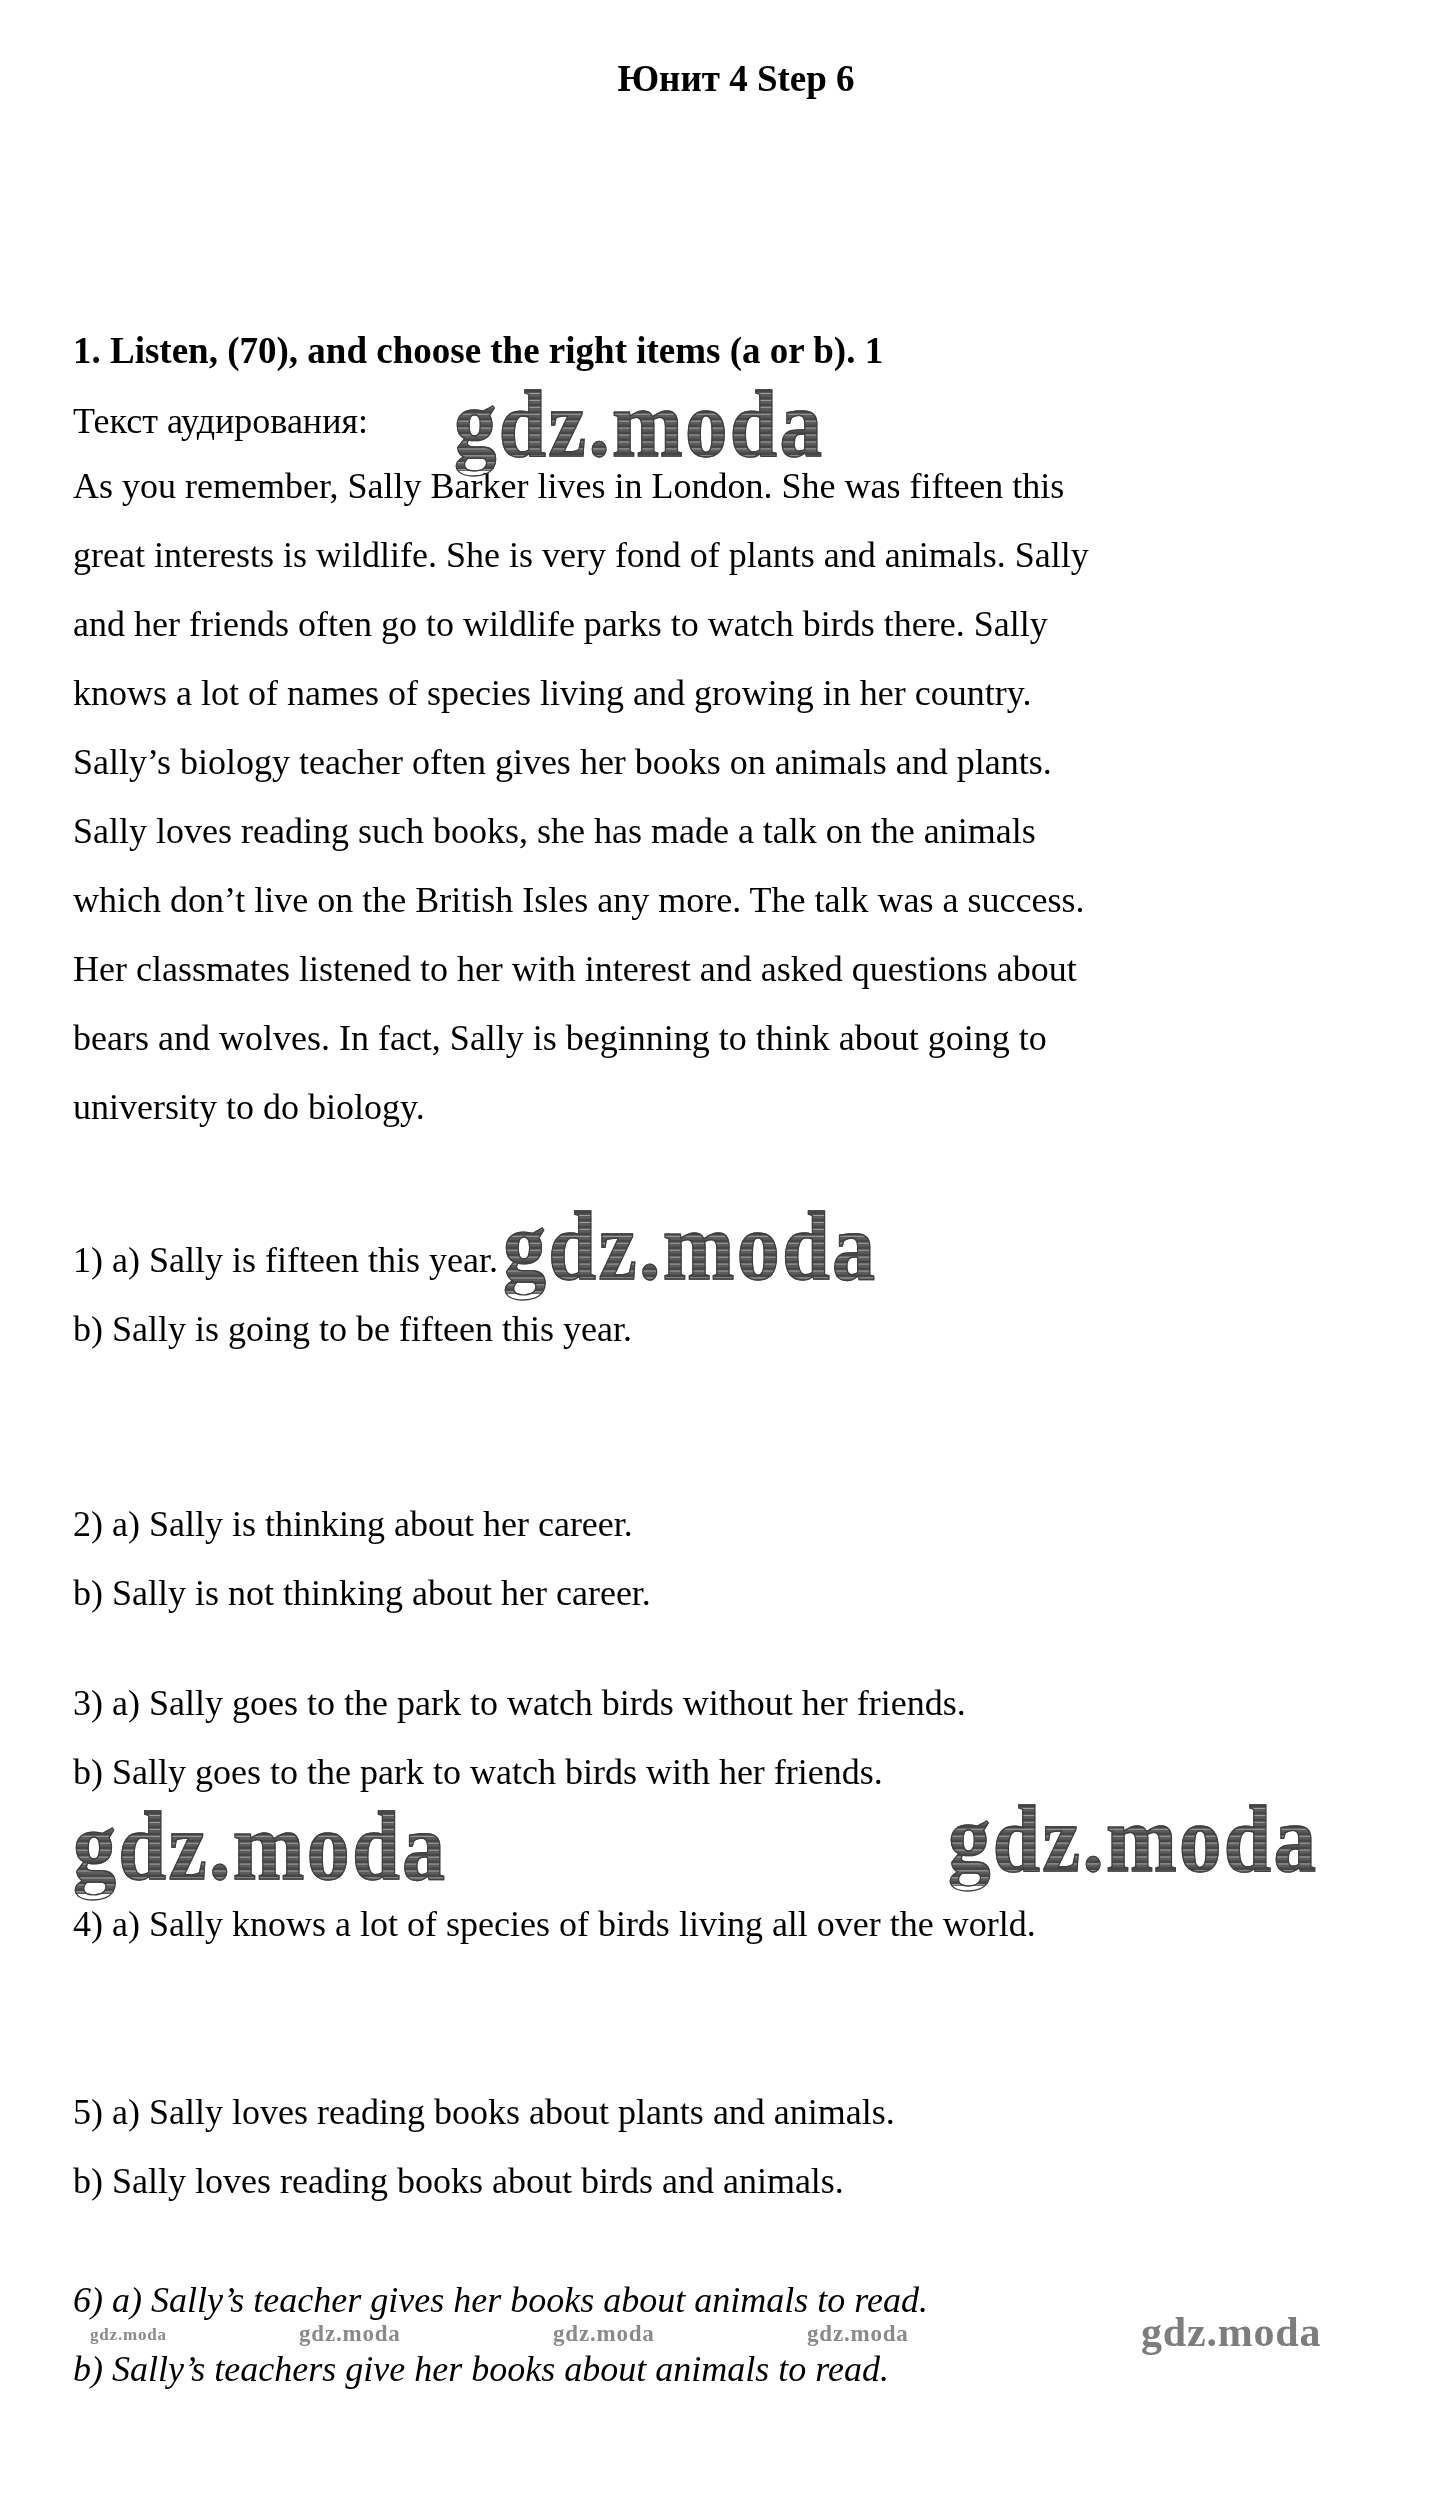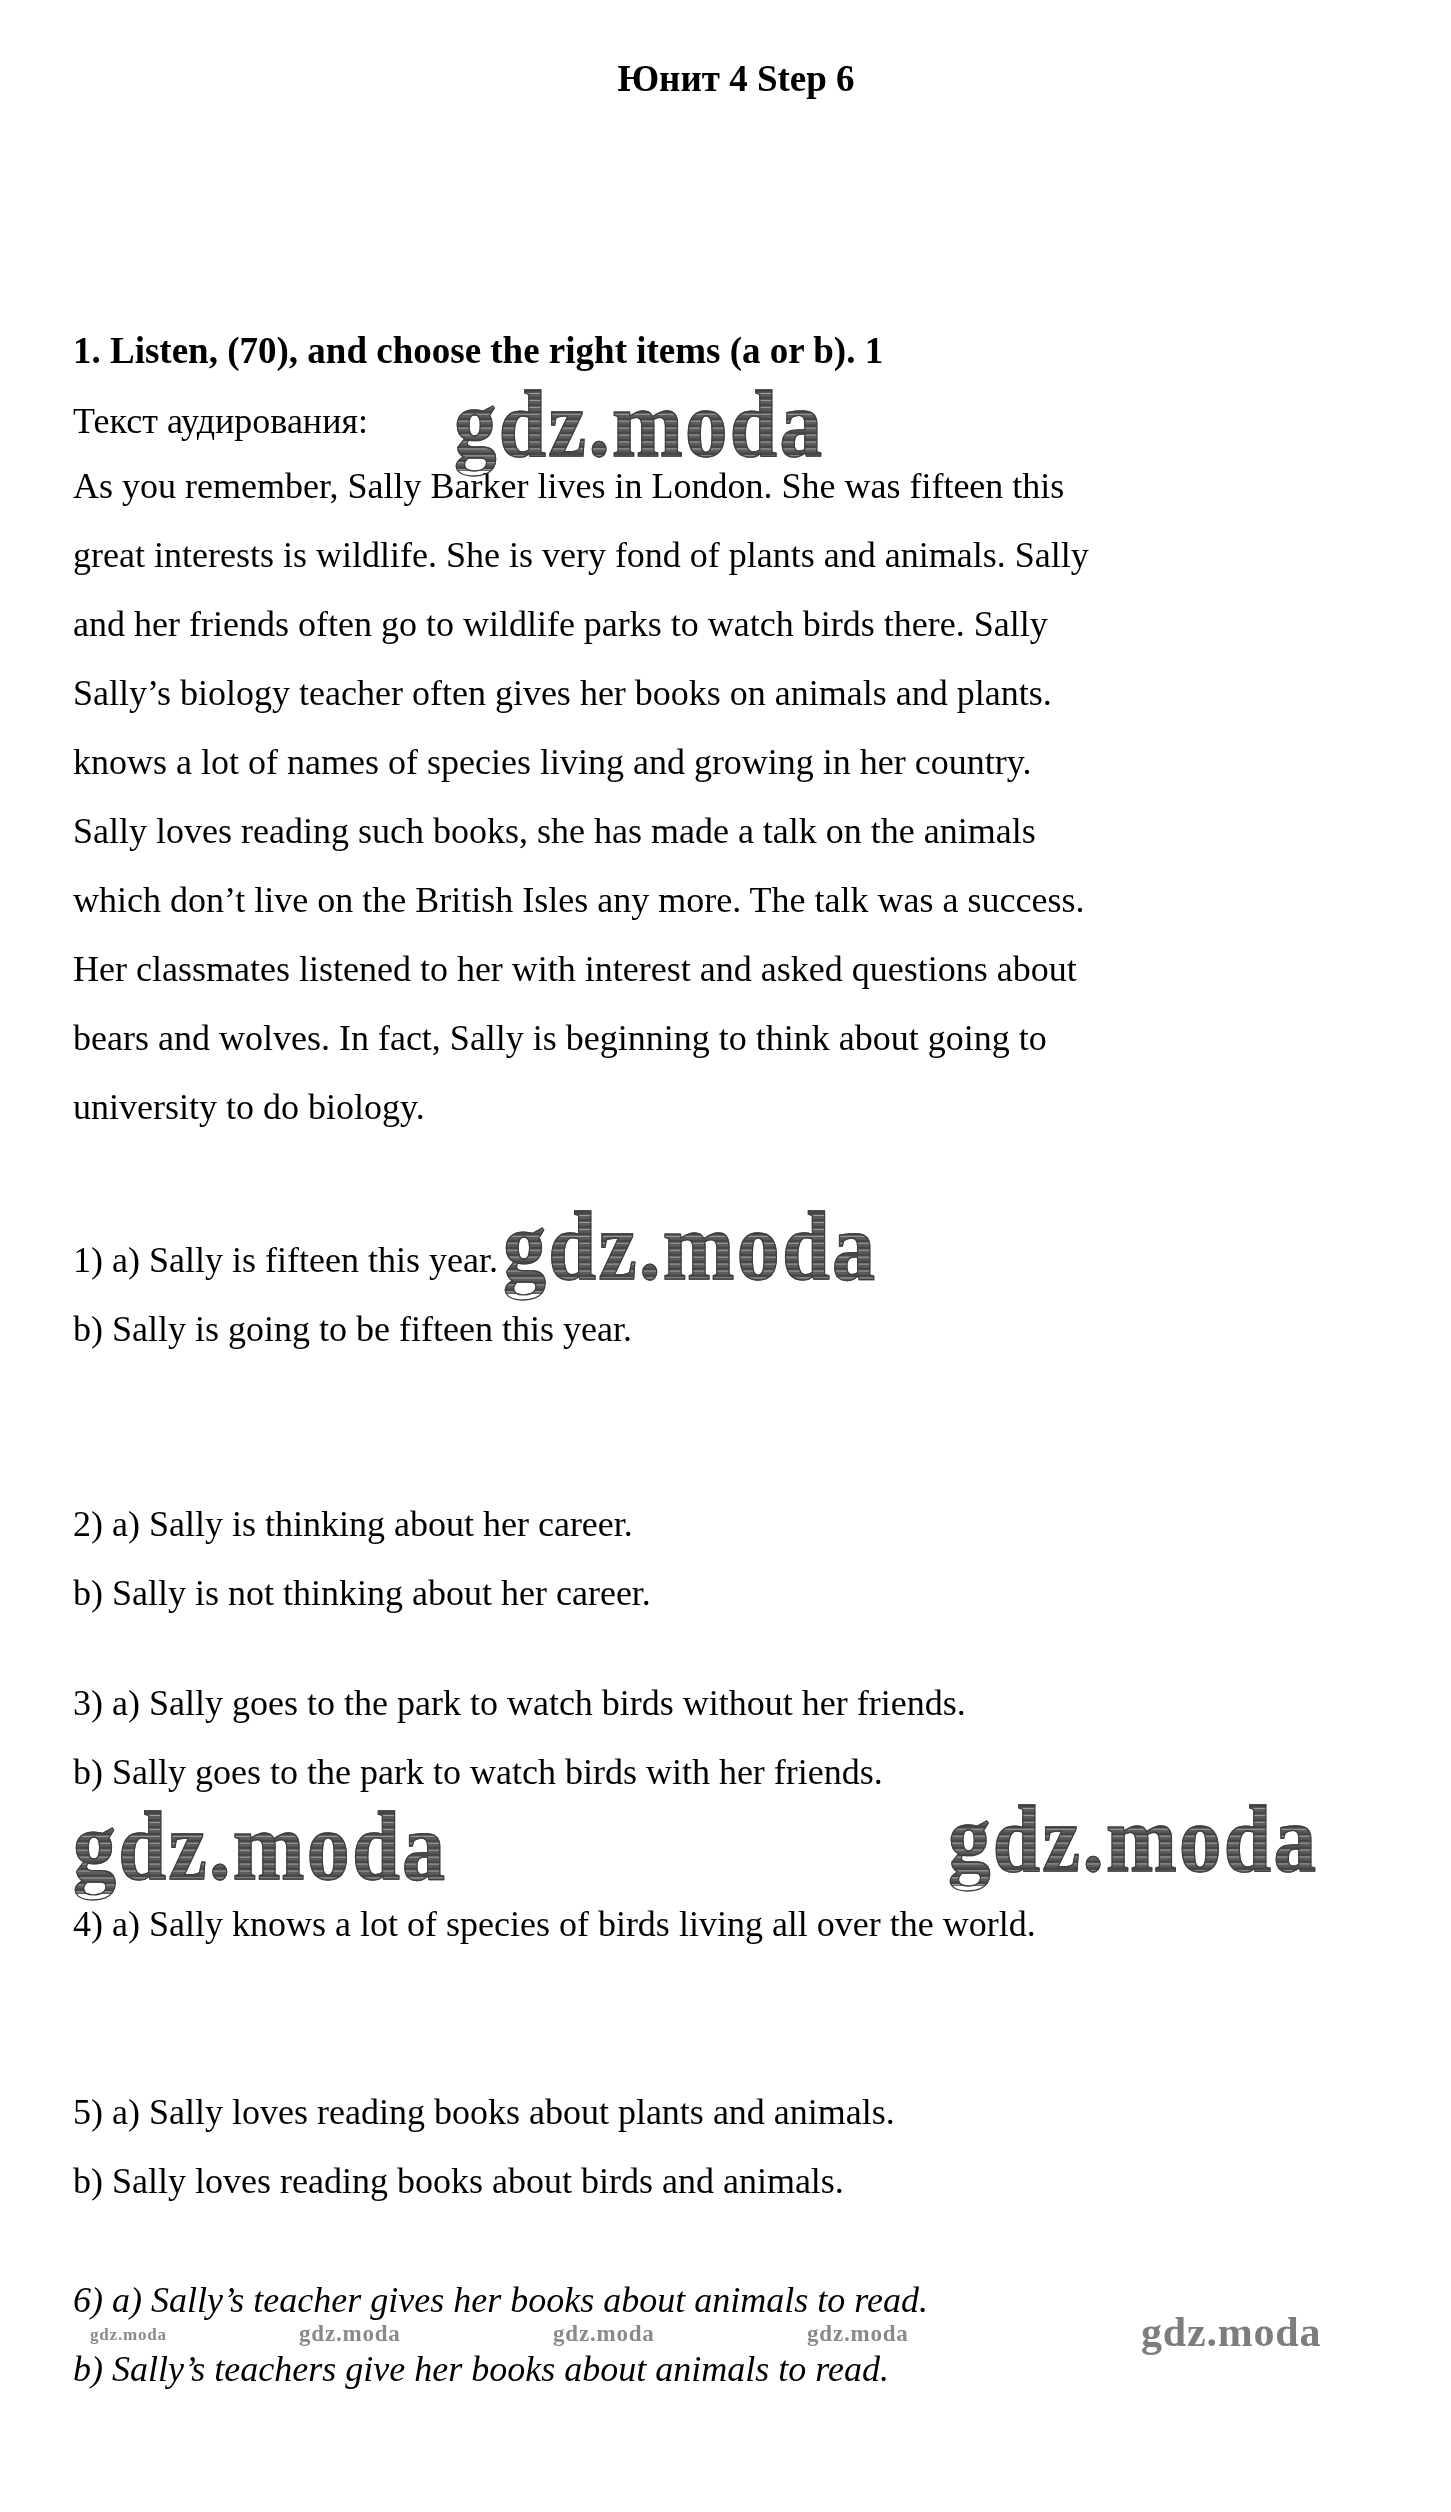--- a/index.html
+++ b/index.html
@@ -120,22 +120,22 @@
   <div class="doc-title">Юнит 4 Step 6</div>
 
   <div class="exercise-heading">1. Listen, (70), and choose the right items (a or b). 1</div>
 
   <div class="transcript-label">Текст аудирования:</div>
 
   <div class="passage">
     <div>As you remember, Sally Barker lives in London. She was fifteen this</div>
     <div>great interests is wildlife. She is very fond of plants and animals. Sally</div>
     <div>and her friends often go to wildlife parks to watch birds there. Sally</div>
+    <div>knows a lot of names of species living and growing in her country.</div>
     <div>Sally’s biology teacher often gives her books on animals and plants.</div>
-    <div>knows a lot of names of species living and growing in her country.</div>
     <div>Sally loves reading such books, she has made a talk on the animals</div>
     <div>which don’t live on the British Isles any more. The talk was a success.</div>
     <div>Her classmates listened to her with interest and asked questions about</div>
     <div>bears and wolves. In fact, Sally is beginning to think about going to</div>
     <div>university to do biology.</div>
   </div>
 
   <div class="question q1">
     <div>1) a) Sally is fifteen this year.</div>
     <div>b) Sally is going to be fifteen this year.</div>

